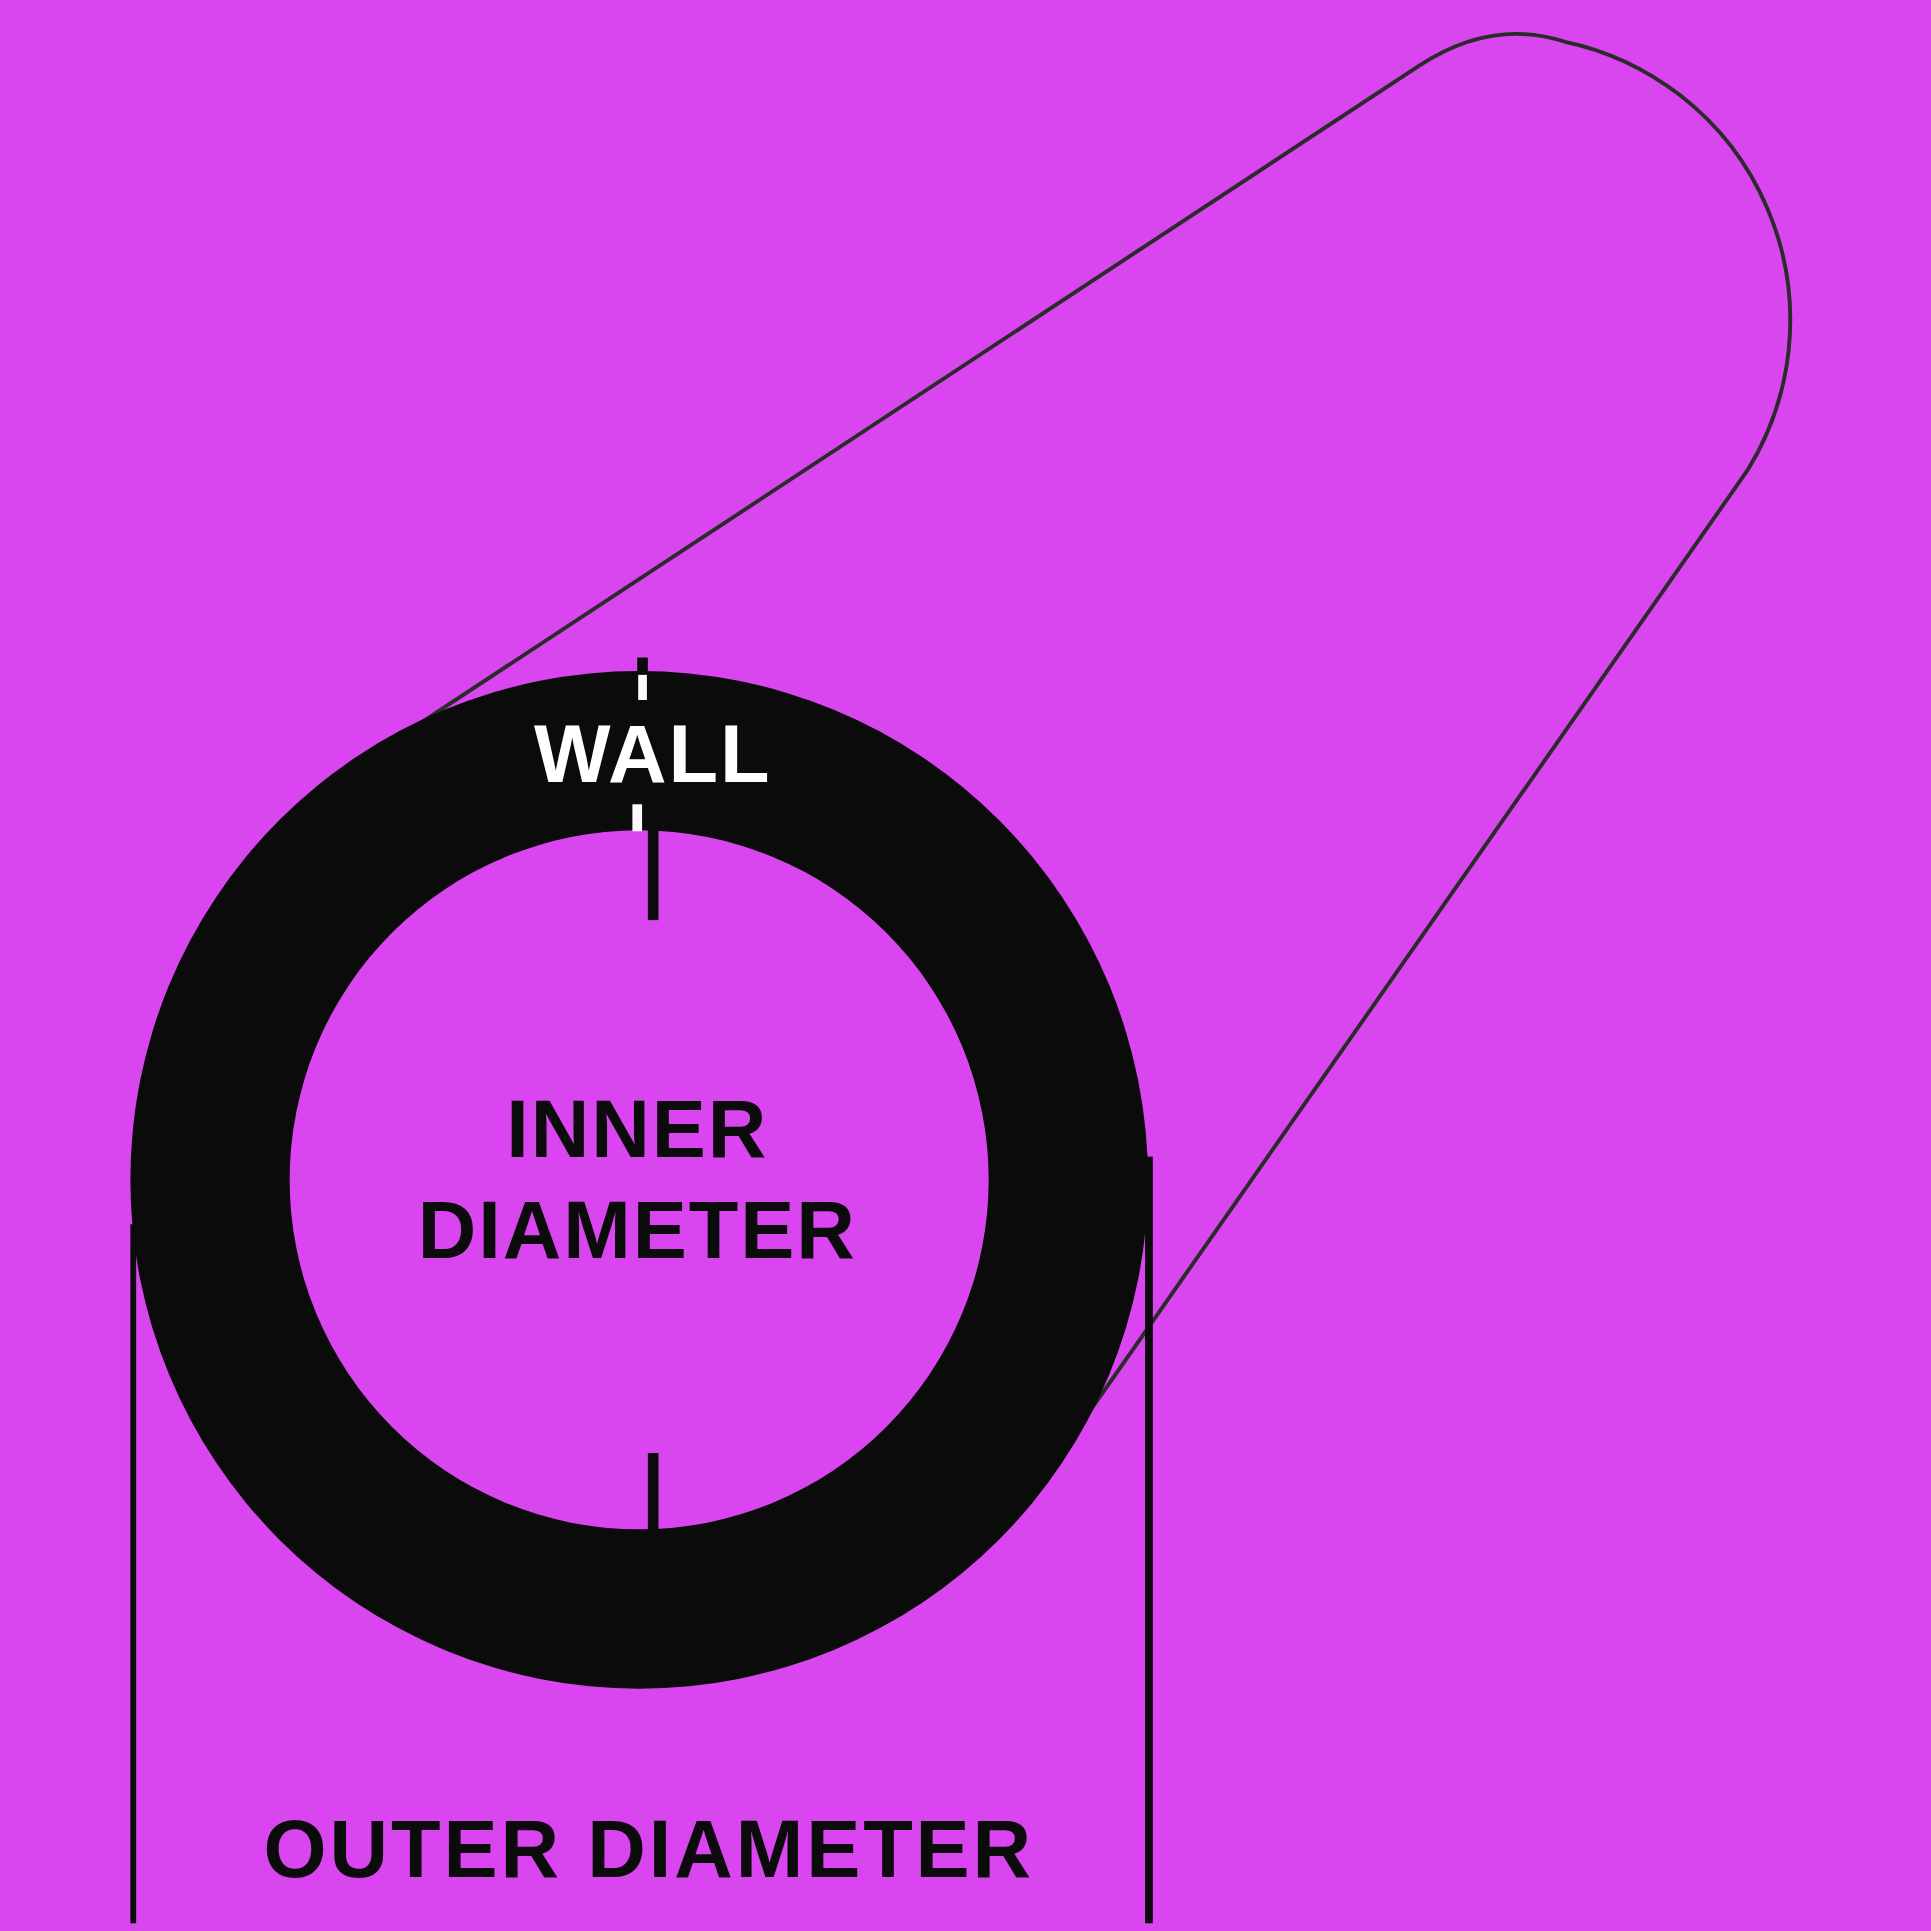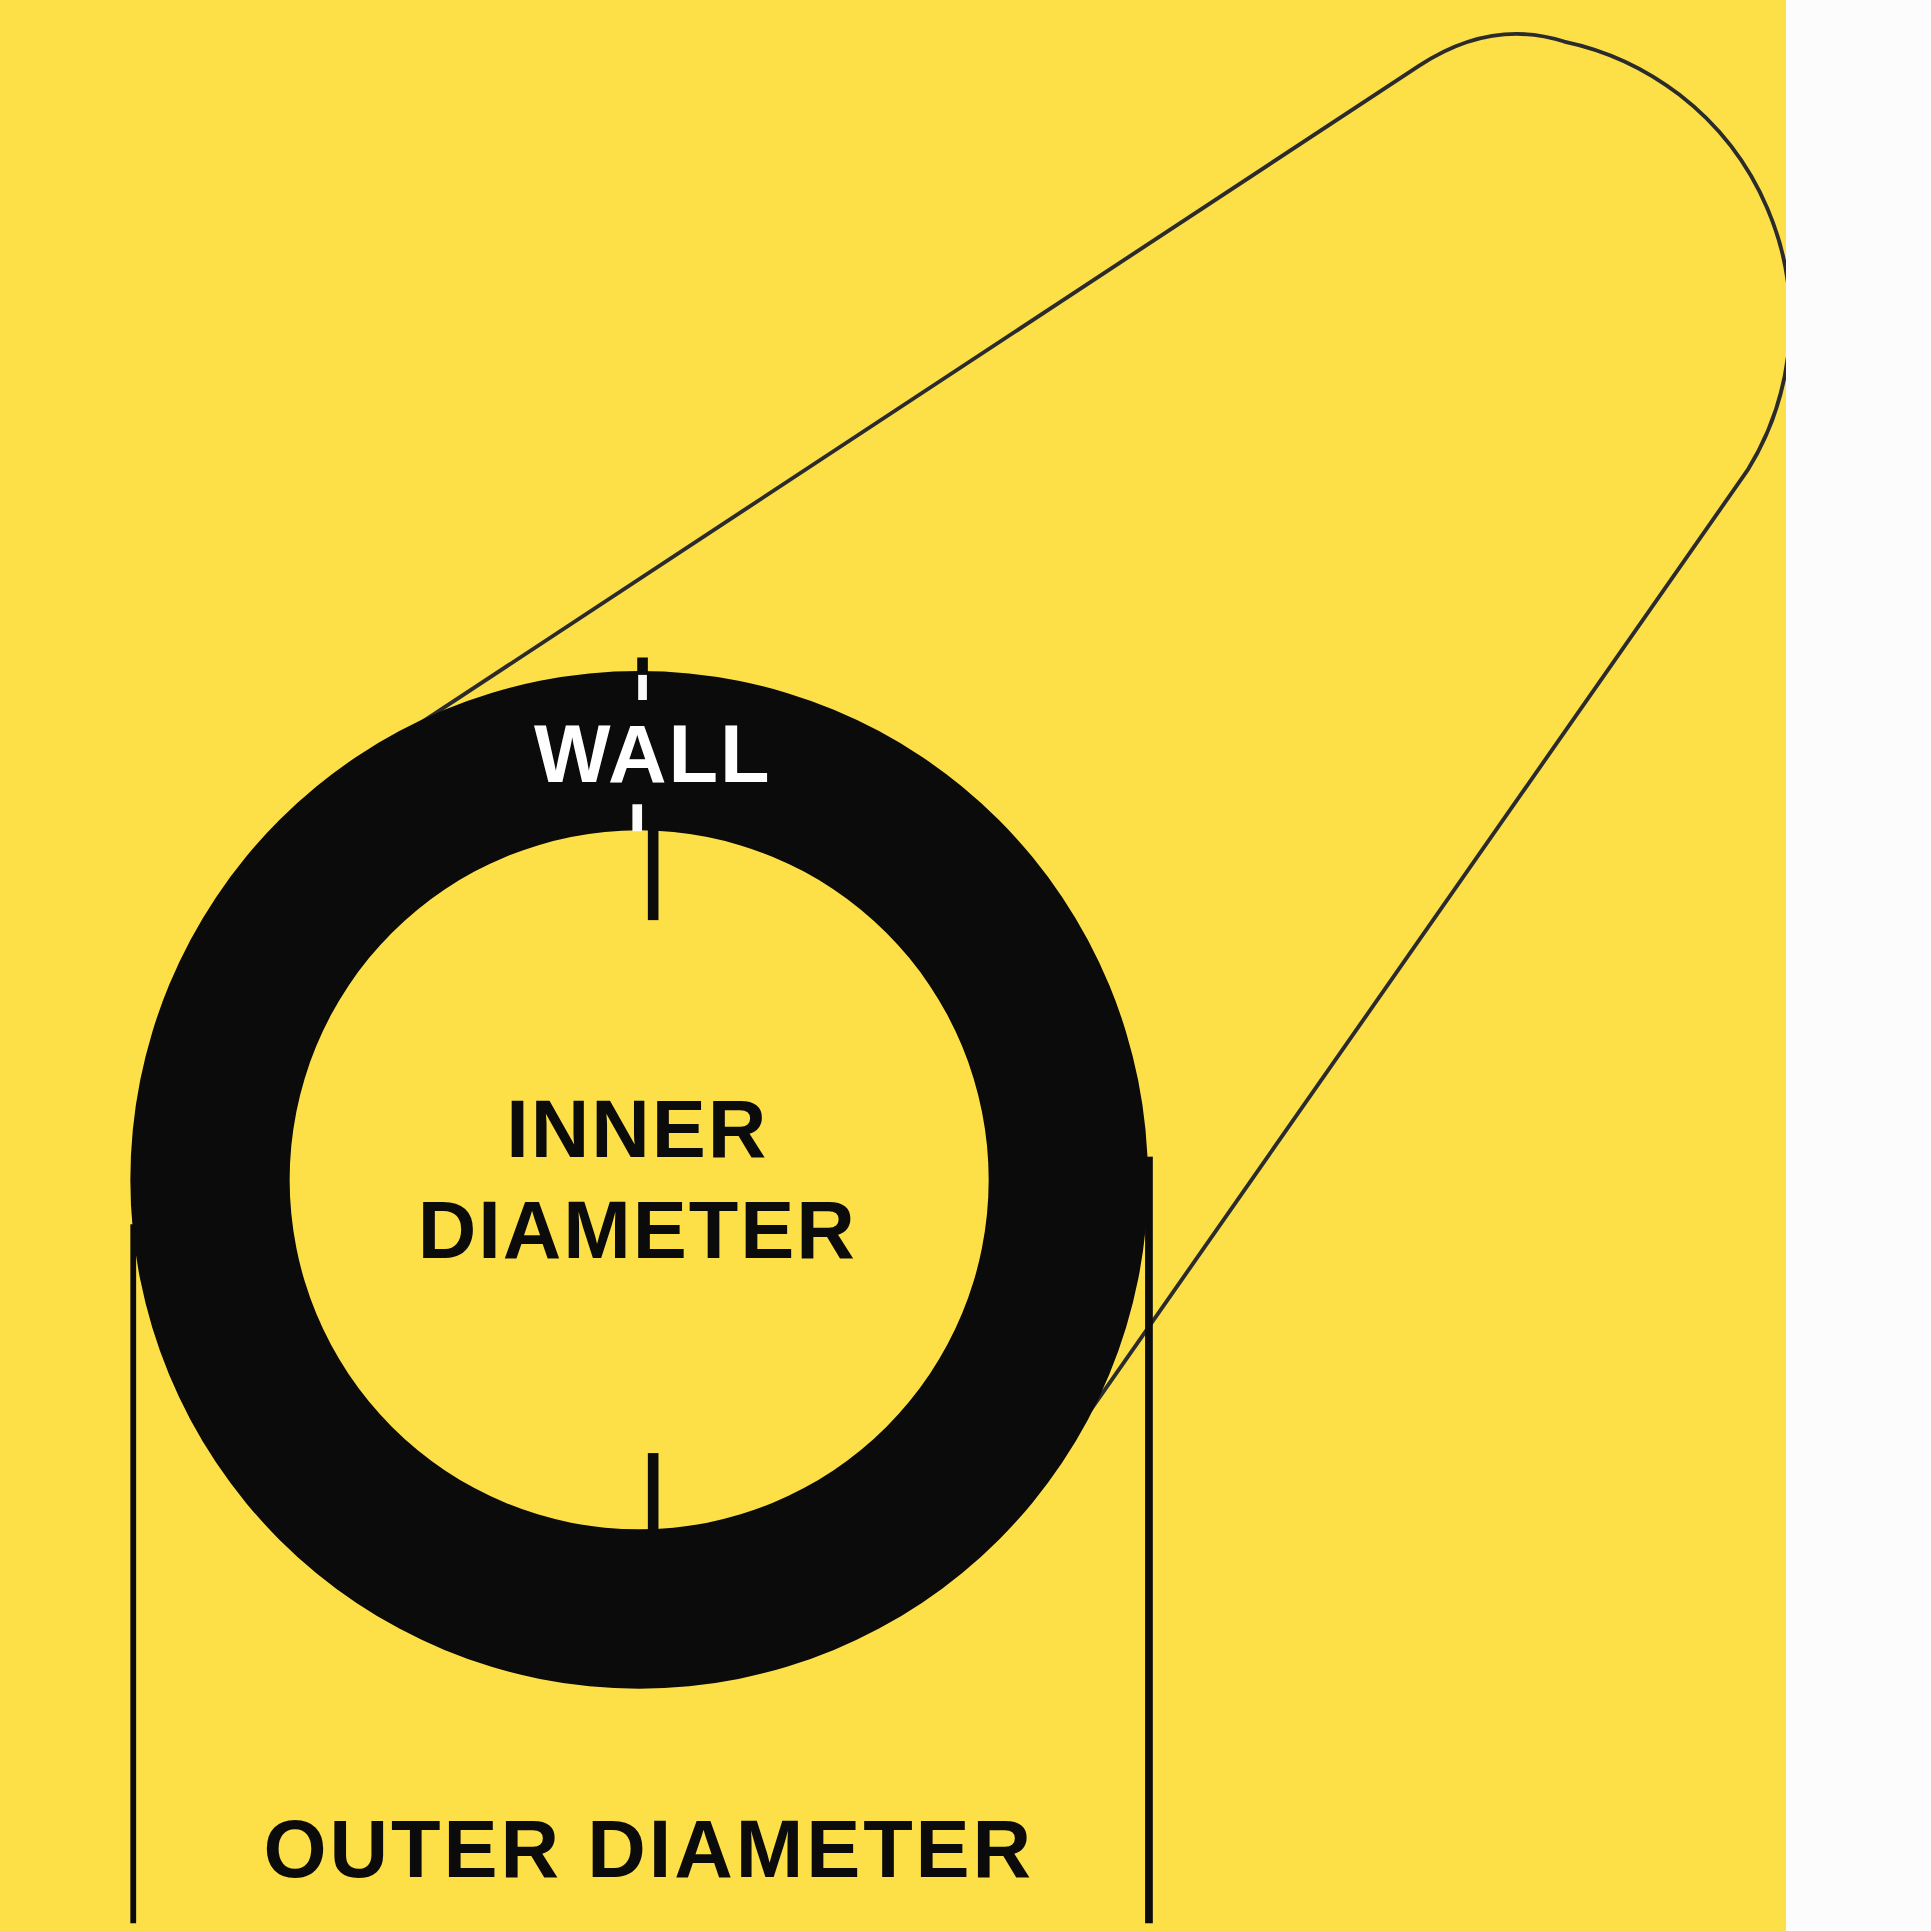--- a/index.html
+++ b/index.html
@@ -2,23 +2,23 @@
 <html><head>
 <meta charset="utf-8">
 <style>
   html, body {
     margin: 0;
     padding: 0;
     background: #fcfcfc;
   }
   .stage {
     position: relative;
-    width: 1786px;
+    width: 1931px;
     height: 1931px;
-    background: #fde047;
+    background: #d946ef;
     overflow: hidden;
   }
   svg.diagram {
     display: block;
     width: 1931px;
     height: 1931px;
   }
   .tube-outline {
     fill: none;
     stroke: #2b2b2b;

